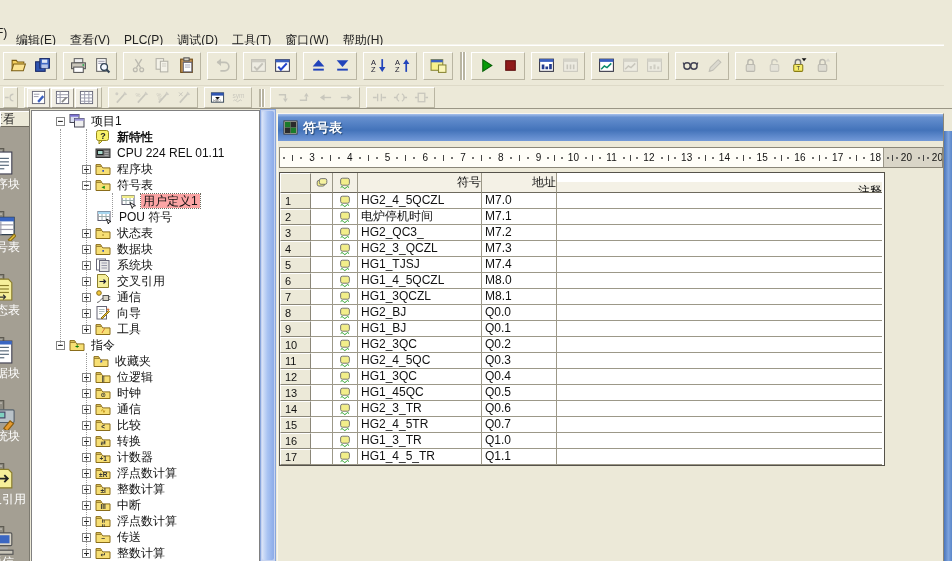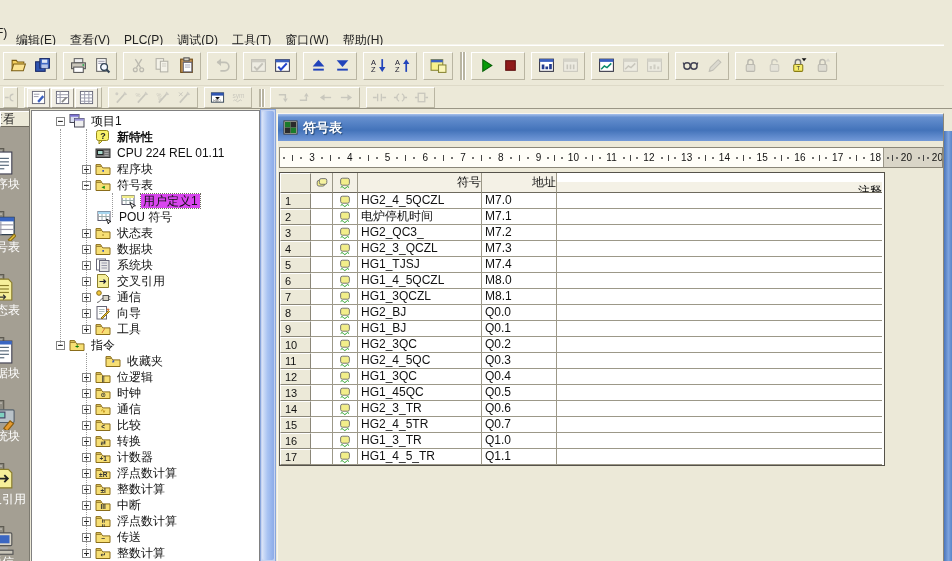--- a/index.html
+++ b/index.html
@@ -47,21 +47,21 @@
   .treepanel{position:absolute;left:31px;top:1px;width:229px;height:452px;background:#fff;
     border:1px solid #808080;border-bottom:none;box-sizing:border-box;overflow:hidden;font-size:12px;padding-top:2px;}
   .trow{height:16px;display:flex;align-items:center;white-space:nowrap;}
   .texp{flex:none;width:9px;height:9px;box-sizing:border-box;border:1px solid #848484;background:#fff;
     font:bold 9px/7px "DejaVu Sans Mono",monospace;text-align:center;margin-right:4px;color:#222;}
   .texp.hid{visibility:hidden;}
   .tic{flex:none;width:16px;height:16px;margin-right:4px;}
   .tic svg{width:16px;height:16px;}
   .tlab{padding:0 2px;line-height:14px;color:#111;}
   .tlab.bold{font-weight:bold;}
-  .tlab.sel{background:#d946ef;outline:1px dotted #6e6a5e;}
+  .tlab.sel{background:#fca5a5;outline:1px dotted #6e6a5e;}
   .dotline{position:absolute;width:0;border-left:1px dotted #9a9a9a;}
   
   .vscroll{position:absolute;left:260px;top:0;width:16px;height:453px;background:#c6d3f0;border:1px solid #89a6dc;box-sizing:border-box;}
   .vthumb{position:absolute;left:1px;top:1px;right:1px;bottom:1px;
     background:linear-gradient(90deg,#dbe5f8 0%,#aac4f2 45%,#8cabe8 100%);border-radius:2px;}
   
   .symwin{position:absolute;left:277px;top:4px;width:667px;height:449px;background:#ece9d8;
     border:1px solid;border-color:#f8f6ee #8a8678 #8a8678 #f8f6ee;box-sizing:border-box;}
   .sw-title{position:absolute;left:0;top:0;width:100%;height:27px;
     background:linear-gradient(180deg,#a7c1ec 0%,#6690cf 12%,#4373ba 60%,#7399d8 100%);
@@ -690,21 +690,21 @@
         </div>
         <div class="trow" style="padding-left: 24px;">
           <span class="texp">−</span>
           <span class="tic"><svg viewBox="0 0 16 16">
               <path d="M1 5.3V3.6h4.6l1 1.7" fill="#f7df74" stroke="#8a6d1a"></path>
               <path d="M1 5.3h5.6l1.2 1.6H15v6.6H1z" fill="#f7df74" stroke="#8a6d1a"></path>
               <text x="8.2" y="12.2" text-anchor="middle" font-size="6.5" font-weight="bold" fill="#0a7a0a">+</text>
             </svg></span>
           <span class="tlab">指令</span>
         </div>
-        <div class="trow" style="padding-left: 60px;">
+        <div class="trow" style="padding-left: 48px;">
           <span class="texp hid">+</span>
           <span class="tic"><svg viewBox="0 0 16 16">
               <path d="M1 5.3V3.6h4.6l1 1.7" fill="#f7df74" stroke="#8a6d1a"></path>
               <path d="M1 5.3h5.6l1.2 1.6H15v6.6H1z" fill="#f7df74" stroke="#8a6d1a"></path>
               <text x="8.2" y="12.2" text-anchor="middle" font-size="6.5" font-weight="bold" fill="#2b4fc0">*</text>
             </svg></span>
           <span class="tlab">收藏夹</span>
         </div>
         <div class="trow" style="padding-left: 50px;">
           <span class="texp">+</span>

